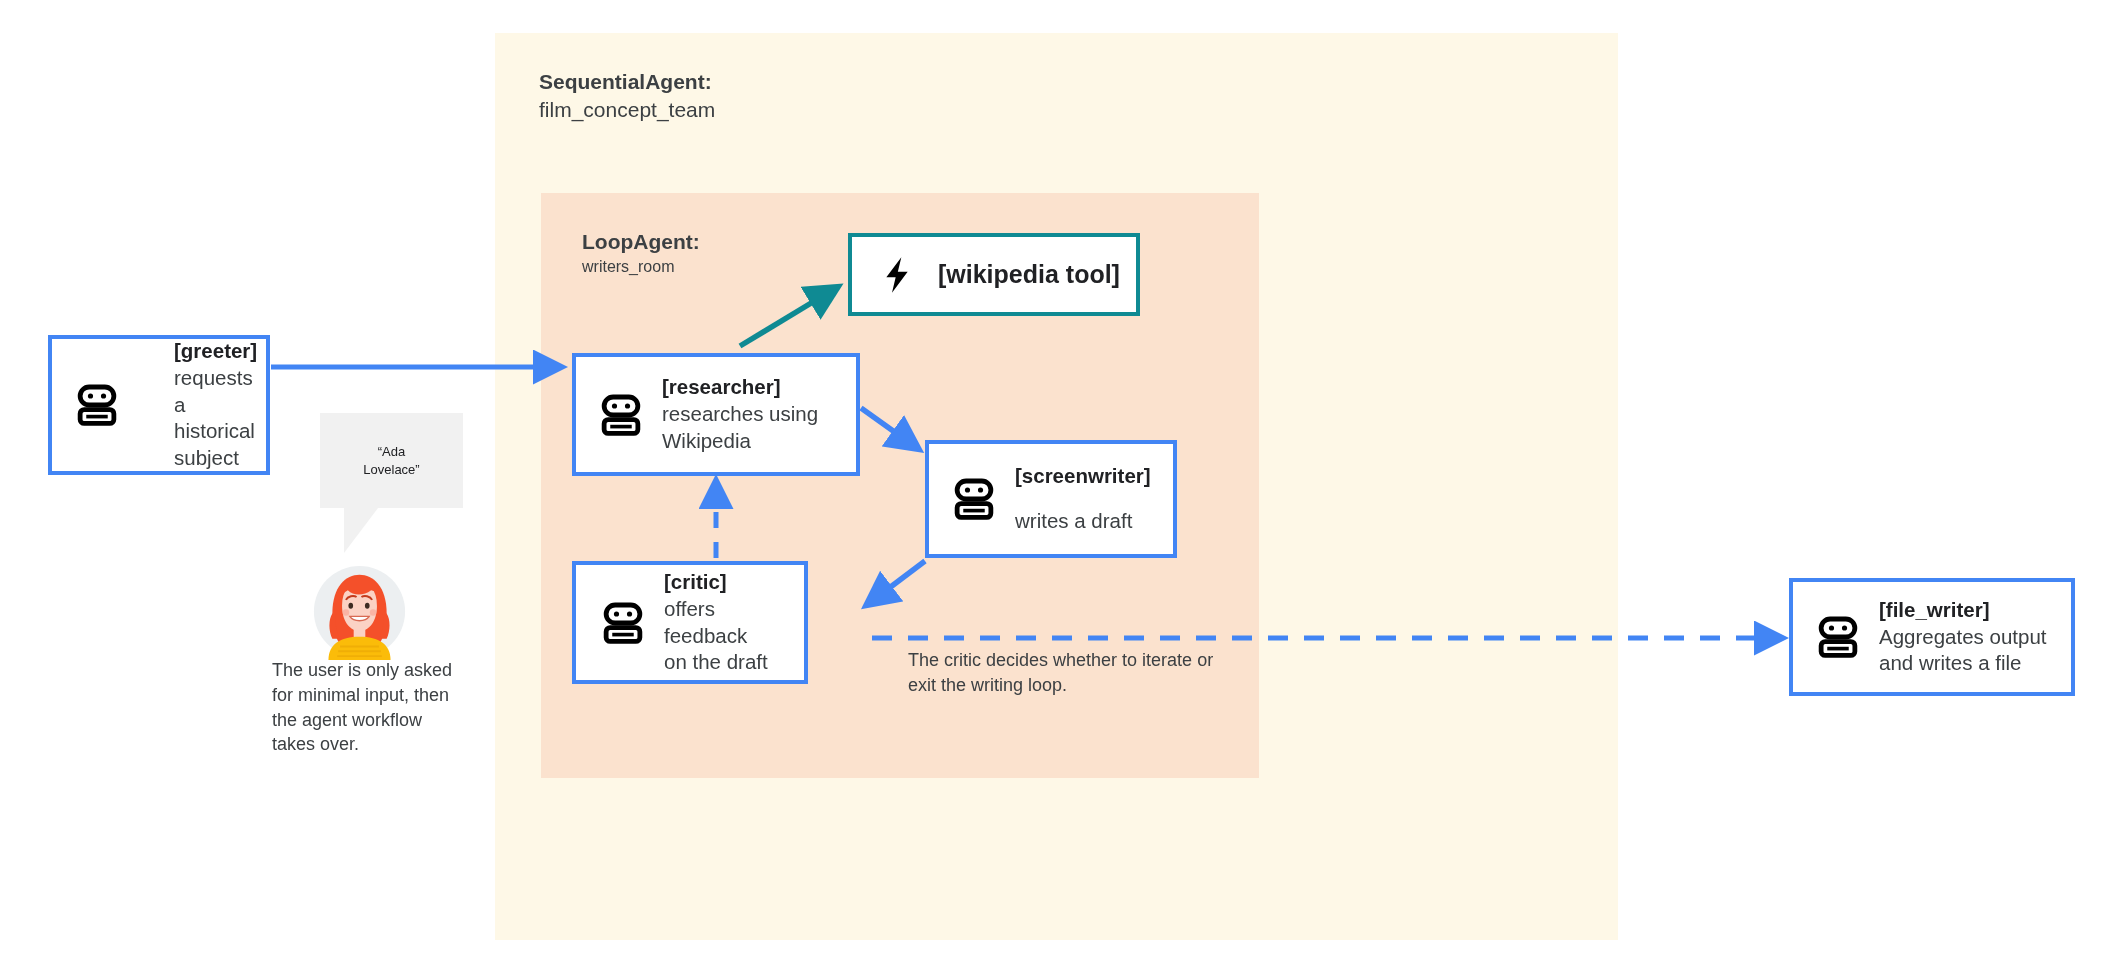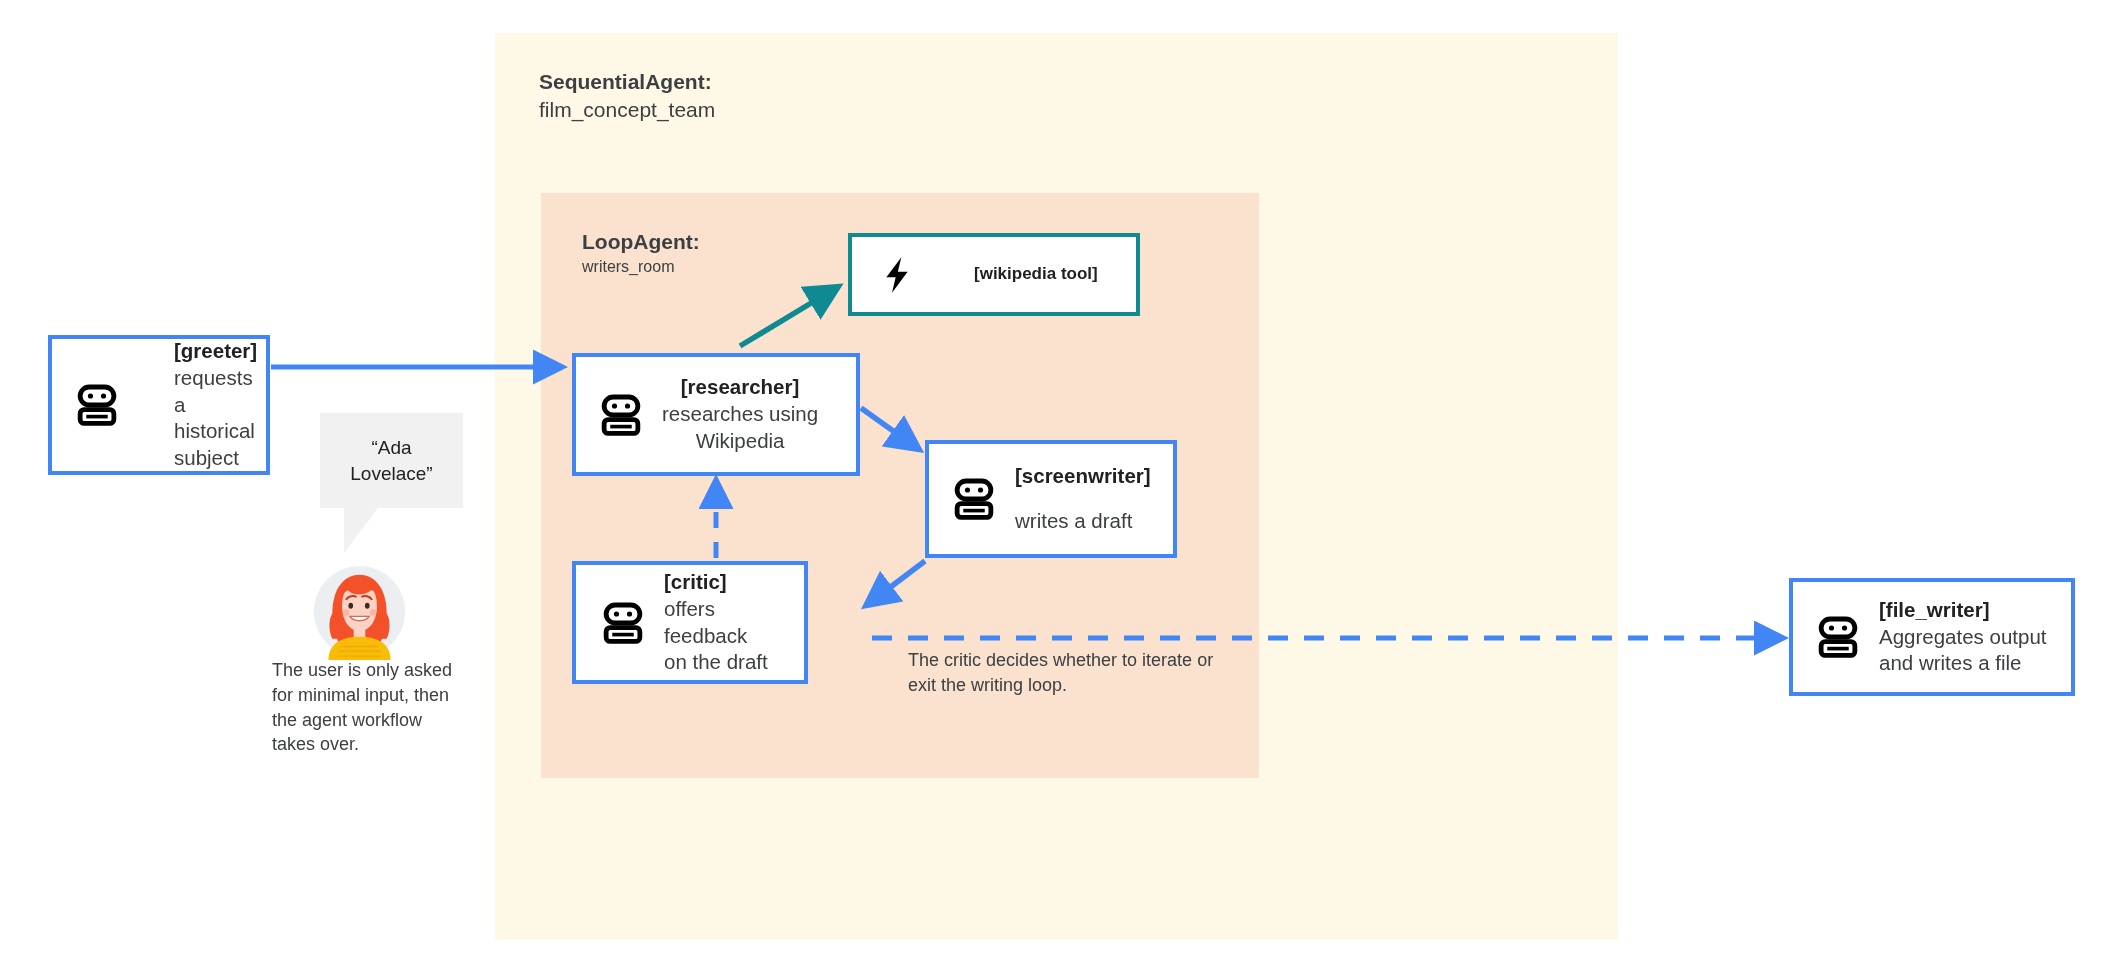--- a/index.html
+++ b/index.html
@@ -19,30 +19,30 @@
 
   .node{position:absolute;background:#ffffff;border:4px solid #4285f4;box-sizing:border-box;
         display:flex;align-items:center;padding:0 14px;}
   .node.tool{border-color:#0f8a93;}
   .node .ico{flex:0 0 auto;width:62px;display:flex;align-items:center;justify-content:center;}
   .node .txt{margin-left:10px;line-height:1.31;}
   .node .title{font-size:20.5px;font-weight:bold;color:#202124;display:block;white-space:nowrap;}
   .node .desc{font-size:20.5px;font-weight:normal;color:#3c4043;display:block;}
 
   #n-greeter{left:48px;top:335px;width:222px;height:140px;gap:36px;}
-  #n-researcher{left:572px;top:353px;width:288px;height:123px;text-align:center;}
+  #n-researcher{left:572px;top:353px;width:288px;height:123px;}
   #n-wiki{left:848px;top:233px;width:292px;height:83px;align-items:center;}
-  #n-wiki .title{font-size:17px;margin-left:36px;}
+  #n-wiki .title{font-size:25px;}
   #n-screenwriter{left:925px;top:440px;width:252px;height:118px;}
   #n-critic{left:572px;top:561px;width:236px;height:123px;padding-left:16px;}
   #n-filewriter{left:1789px;top:578px;width:286px;height:118px;}
 
   .bubble{position:absolute;left:320px;top:413px;width:143px;height:95px;background:#f1f1f1;
           display:flex;align-items:center;justify-content:center;text-align:center;}
-  .bubble span{font-size:19px;color:#202124;line-height:1.32;display:block;}
+  .bubble span{font-size:13px;color:#202124;line-height:1.32;display:block;}
   .bubble-tail{position:absolute;left:344px;top:508px;width:0;height:0;
                border-left:0 solid transparent;border-top:45px solid #f1f1f1;border-right:34px solid transparent;}
 
   .caption{position:absolute;font-size:18px;color:#3c4043;line-height:1.38;}
   #cap-user{left:272px;top:658px;width:196px;}
   #cap-critic{left:908px;top:648px;width:310px;}
 
   .avatar{position:absolute;left:311px;top:563px;width:97px;height:97px;}
 </style>
 </head>

